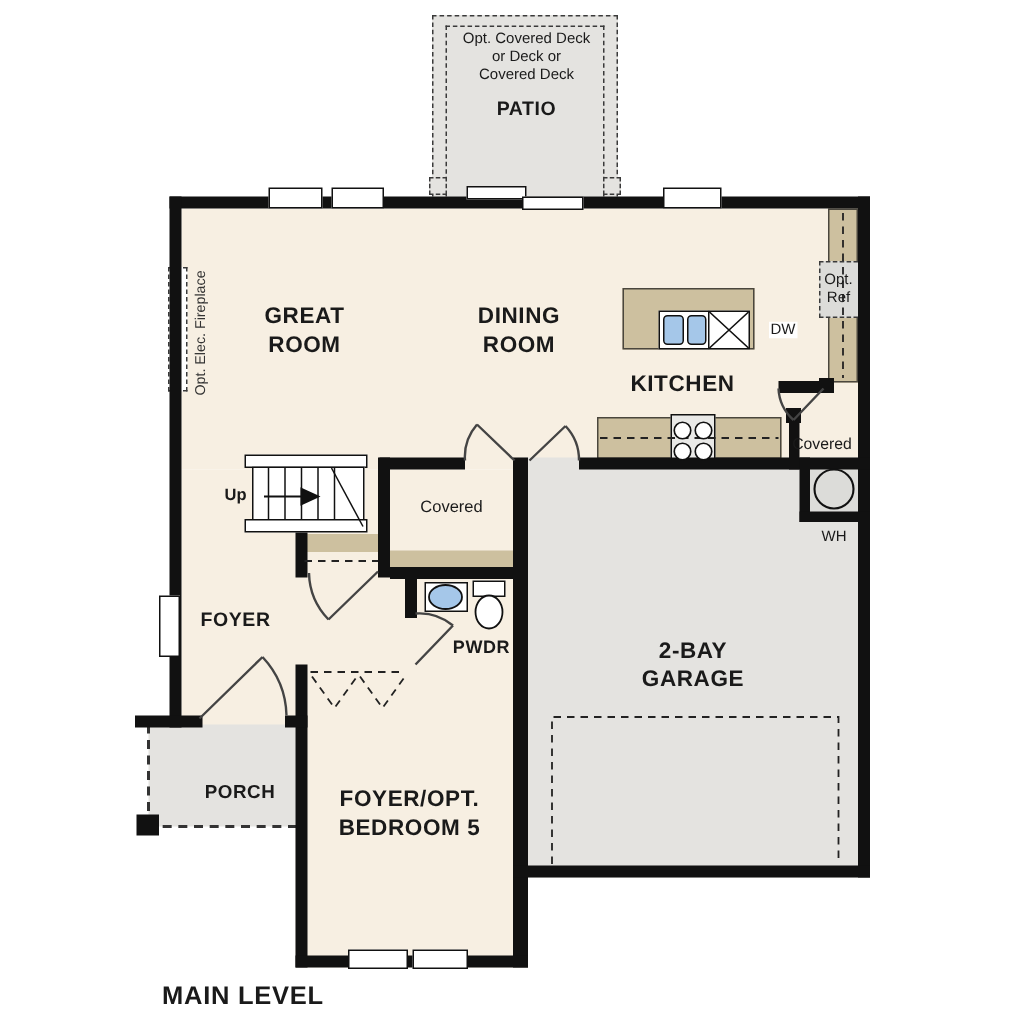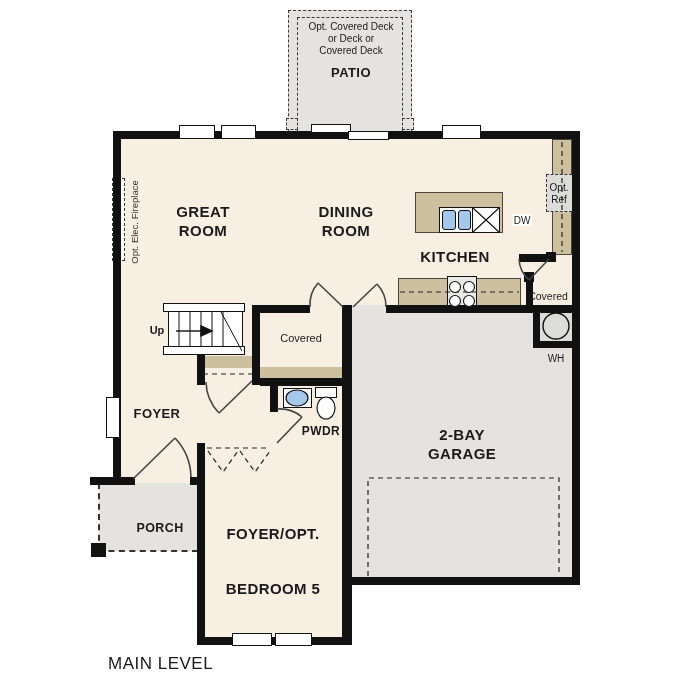--- a/index.html
+++ b/index.html
@@ -162,19 +162,19 @@
   <div class="lbl sm" style="left:157px;top:330px;font-weight:bold;">Up</div>
 
   <div class="lbl" style="left:157px;top:413px;font-size:13px;">FOYER</div>
   <div class="lbl" style="left:321px;top:431px;font-size:12px;">PWDR</div>
   <div class="lbl" style="left:160px;top:528px;font-size:12.5px;">PORCH</div>
 
   <div class="lbl" style="left:462px;top:434px;">2-BAY</div>
   <div class="lbl" style="left:462px;top:453px;">GARAGE</div>
 
   <div class="lbl" style="left:273px;top:533px;">FOYER/OPT.</div>
-  <div class="lbl" style="left:273px;top:552px;margin-top:36px;">BEDROOM 5</div>
+  <div class="lbl" style="left:273px;top:552px;">BEDROOM 5</div>
 
   <div class="lbl xs" style="left:134px;top:222px;transform:translate(-50%,-50%) rotate(-90deg);font-size:9.5px;color:#333;">Opt. Elec. Fireplace</div>
 
-  <div class="abs" style="left:108px;top:654px;font-size:17px;font-weight:normal;letter-spacing:.5px;">MAIN LEVEL</div>
+  <div class="abs" style="left:108px;top:654px;font-size:17px;font-weight:bold;letter-spacing:.5px;">MAIN LEVEL</div>
 
 </div>
 
 </body></html>

